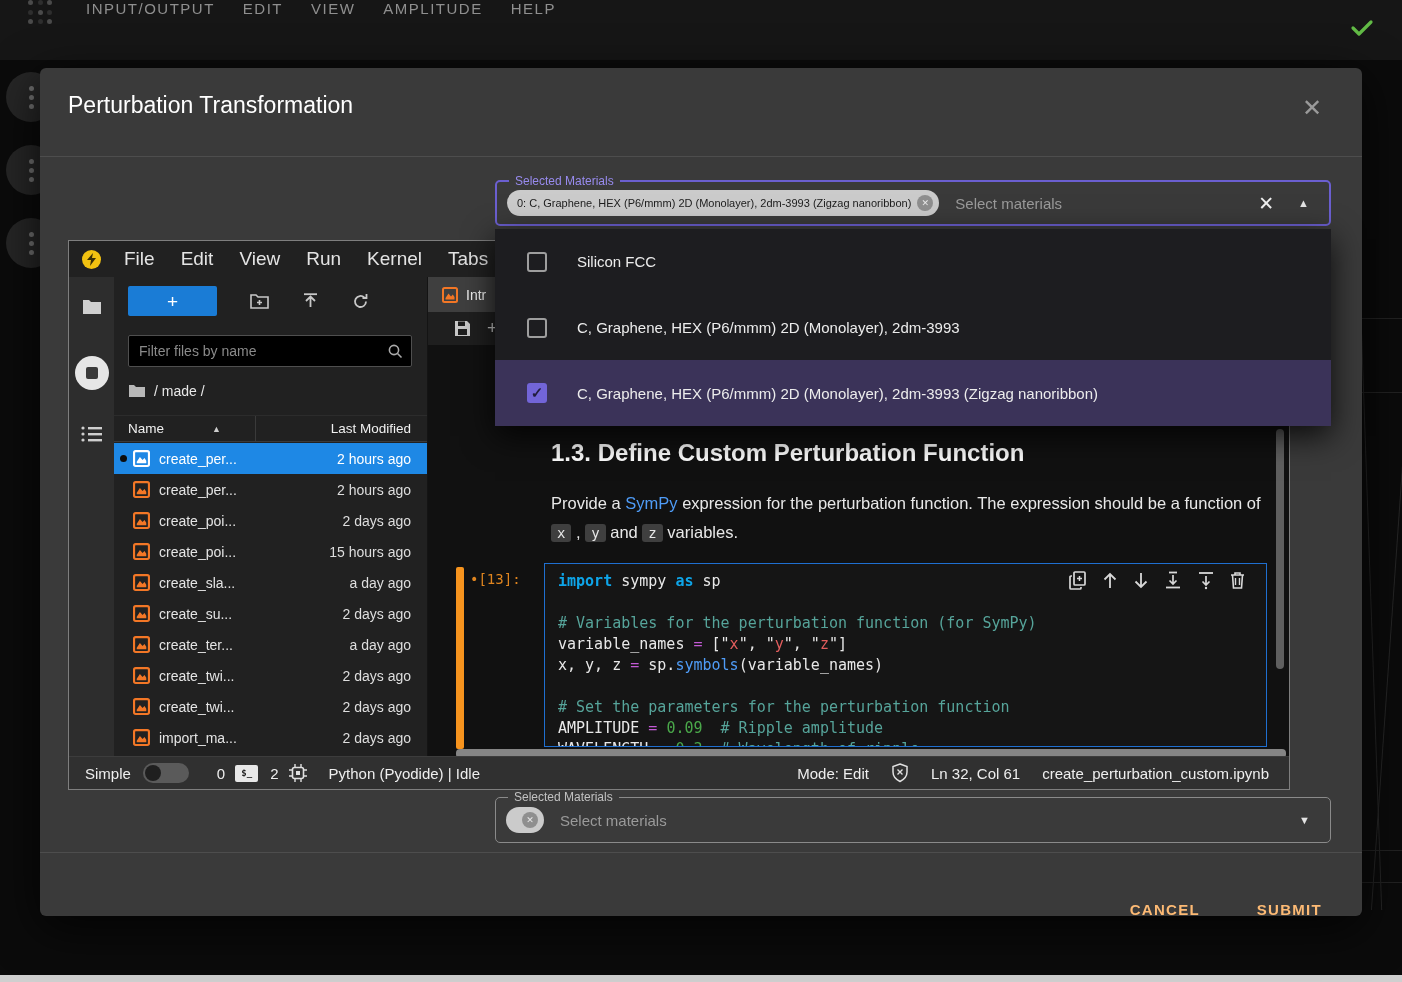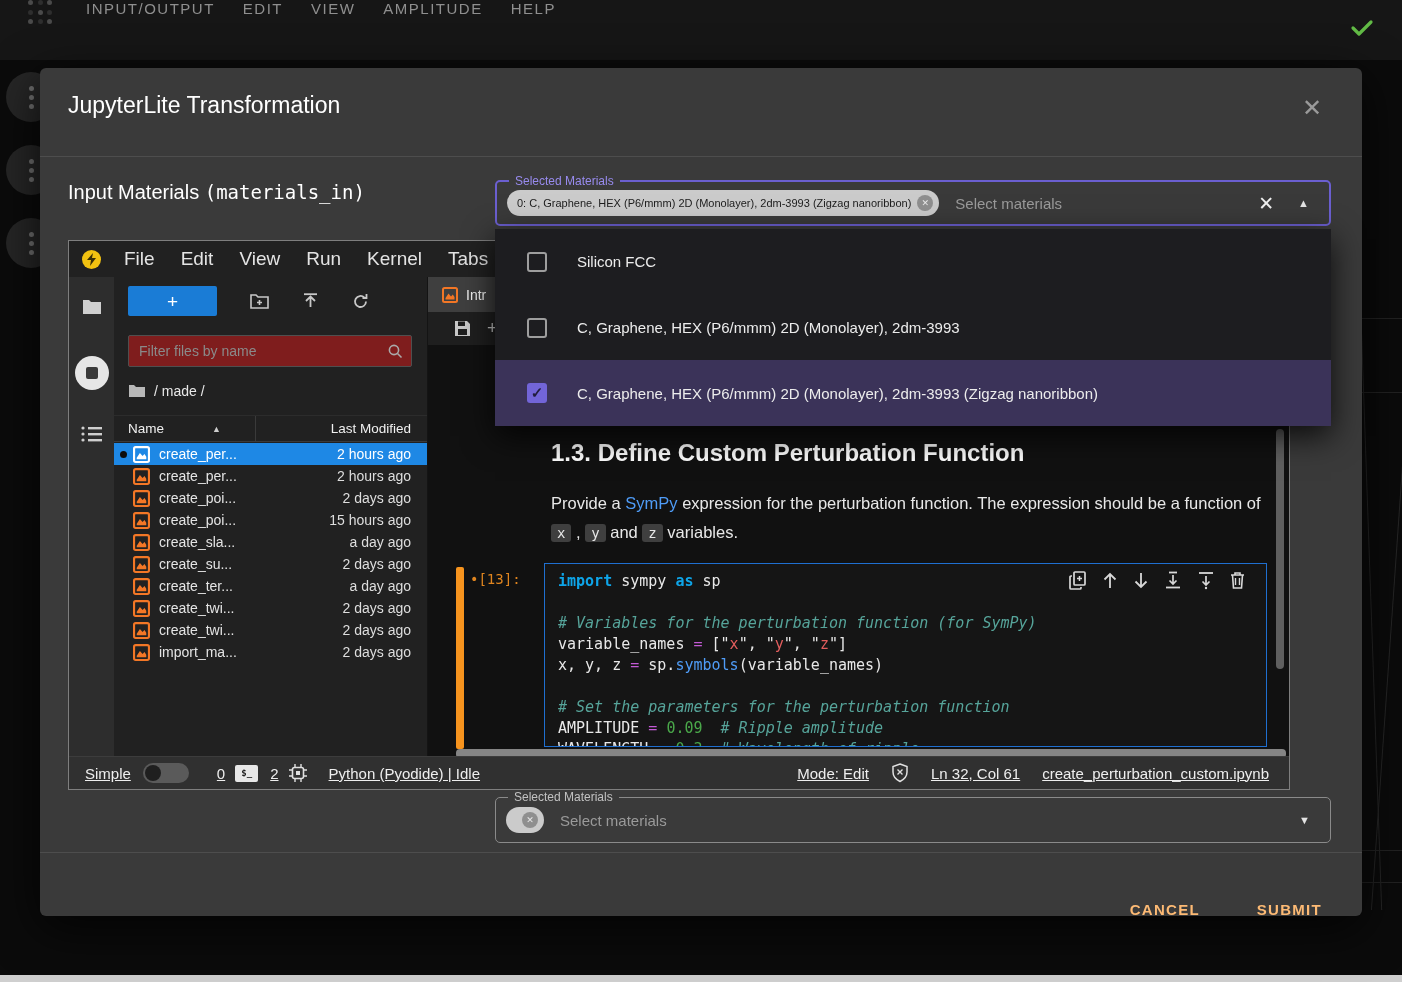--- a/index.html
+++ b/index.html
@@ -58,32 +58,32 @@
   .jl-logo { width:19px; height:19px; border-radius:50%; background:#f2c211; margin-left:13px; position:relative; flex:none; }
   .jl-logo svg { position:absolute; left:4px; top:3px; }
   .jl-menu { display:flex; margin-left:10px; overflow:hidden; white-space:nowrap; }
   .jl-menu .menu-item { padding:0 13px; color:#e4e4e4; font-size:19px; cursor:pointer; }
   .jl-activity { position:absolute; left:0; top:36px; bottom:33px; width:45px; background:#2d2d2d; display:flex; flex-direction:column; align-items:center; }
   .act-icon { margin-top:22px; cursor:pointer; }
   .jl-browser { position:absolute; left:45px; top:36px; bottom:33px; width:314px; background:#212121; border-right:1px solid #141414; }
   .fb-toolbar { position:absolute; left:0; top:8px; height:32px; width:100%; display:flex; align-items:center; }
   .btn-new { width:89px; height:30px; margin-left:14px; background:#1a7cd6; border:none; border-radius:2px; color:#fff; font-size:19px; cursor:pointer; line-height:1; }
   .fb-icon { margin-left:33px; color:#c8c8c8; cursor:pointer; display:flex; }
-  .fb-filter { position:absolute; left:14px; top:58px; width:284px; height:32px; background:#7f1d1d; border:1px solid #4f4f4f; border-radius:2px; display:flex; align-items:center; }
+  .fb-filter { position:absolute; left:14px; top:58px; width:284px; height:32px; background:#000000; border:1px solid #4f4f4f; border-radius:2px; display:flex; align-items:center; }
   .fb-filter input { flex:1; background:transparent; border:none; outline:none; color:#cfcfcf; font-size:14px; padding-left:10px; font-family:"Liberation Sans",sans-serif; }
   .fb-filter input::placeholder { color:#8a8a8a; }
   .fb-filter .mag { margin-right:8px; display:flex; }
   .fb-crumb { position:absolute; left:14px; top:100px; height:28px; display:flex; align-items:center; color:#e8e8e8; font-size:14px; font-weight:normal; }
   .fb-crumb svg { margin-right:8px; }
   .fb-header { position:absolute; left:0; top:138px; width:100%; height:27px; display:flex; align-items:center; color:#f0f0f0; font-size:13.5px; border-bottom:1px solid #3a3a3a; border-top:1px solid #2c2c2c; }
   .fb-header .col-name { padding-left:14px; width:142px; border-right:1px solid #3a3a3a; height:100%; display:flex; align-items:center; cursor:pointer; }
   .fb-header .sort-caret { margin-left:48px; font-size:9px; color:#cdcdcd; }
   .fb-header .col-mod { flex:1; text-align:right; padding-right:16px; cursor:pointer; }
   .fb-rows { position:absolute; left:0; top:166px; width:100%; bottom:0; overflow:hidden; }
-  .file-row { height:22px; display:flex; align-items:center; color:#e4e4e4; font-size:14px; position:relative; cursor:pointer;justify-content:space-between; }
+  .file-row { height:31px; display:flex; align-items:center; color:#e4e4e4; font-size:14px; position:relative; cursor:pointer;justify-content:space-between; }
   .file-row.selected { background:#1e88e5; color:#fff; }
   .file-row .dot { position:absolute; left:6px; width:7px; height:7px; border-radius:50%; background:#0d0d0d; }
   .file-row .fico { margin-left:19px; display:flex; flex:none; }
   .file-row .fname { margin-left:9px; white-space:nowrap; }
   .file-row .ftime { margin-left:auto; padding-right:16px; color:#dedede; }
   .file-row.selected .ftime { color:#fff; }
 
   .jl-notebook { position:absolute; left:359px; top:36px; right:0; bottom:33px; background:#111; }
   .nb-tabbar { position:absolute; left:0; top:0; width:100%; height:35px; background:#262626; }
   .nb-tab { position:absolute; left:0; top:0; width:150px; height:35px; background:#3f3f3f; display:flex; align-items:center; padding-left:14px; color:#f0f0f0; font-size:14px; cursor:pointer; }
@@ -93,32 +93,32 @@
   .nb-content { position:absolute; left:0; top:68px; width:100%; bottom:0; background:#111; overflow:hidden; }
   .nb-heading { position:absolute; left:123px; top:94px; font-size:24px; font-weight:bold; color:#fff; }
   .nb-para { position:absolute; left:123px; top:144px; width:710px; font-size:16.5px; line-height:29px; color:#e8e8e8; }
   .nb-para a { color:#4f9cf7; text-decoration:none; cursor:pointer; }
   .nb-para code { font-family:"DejaVu Sans Mono",monospace; font-size:14px; background:#3f3f3f; padding:1px 6px; border-radius:3px; }
   .collapser { position:absolute; left:28px; top:222px; width:8px; height:182px; background:#f7941e; border-radius:2px; cursor:pointer; }
   .prompt { position:absolute; left:42px; top:226px; font-size:14px; color:#e0851f; }
   .editor { position:absolute; left:116px; top:218px; width:723px; height:184px; background:#151515; border:1.5px solid #1f6fd0; overflow:hidden; cursor:text; }
   .code { padding:7px 0 0 13px; font-family:"DejaVu Sans Mono",monospace; font-size:15px; line-height:21px; white-space:pre; }
   .tok-kw { color:#0ea5e9; font-weight:bold; }
-  .tok-c  { color:#56a49a; font-style:italic; }
+  .tok-c  { color:#56a49a; }
   .tok-s  { color:#e25d5d; }
   .tok-n  { color:#4aa84a; }
   .tok-o  { color:#c45ad6; }
   .tok-f  { color:#4f9cf7; }
   .tok-p  { color:#e8e8e8; }
   .cell-toolbar { position:absolute; top:226px; right:44px; display:flex; gap:15px; color:#d8d8d8; }
   .cell-toolbar .ct-icon { cursor:pointer; display:flex; }
   .hscroll { position:absolute; left:28px; top:404px; width:830px; height:9px; background:#858585; border-radius:4px; cursor:pointer; }
   .vscroll { position:absolute; right:5px; top:84px; width:8px; height:240px; background:#5f5f5f; border-radius:4px; cursor:pointer; }
 
-  .jl-status { position:absolute; left:0; bottom:0; width:100%; height:33px; background:#303030; border-top:1px solid #3c3c3c; display:flex; align-items:center; color:#eee; font-size:15px; padding:0 16px;text-decoration:underline; }
+  .jl-status { position:absolute; left:0; bottom:0; width:100%; height:33px; background:#303030; border-top:1px solid #3c3c3c; display:flex; align-items:center; color:#eee; font-size:15px; padding:0 16px; }
   .toggle { width:46px; height:20px; border-radius:10px; background:#5a5a5a; margin-left:12px; position:relative; cursor:pointer; }
   .toggle .knob { position:absolute; left:2px; top:2px; width:16px; height:16px; border-radius:50%; background:#1f1f1f; }
   .term-badge { width:23px; height:17px; background:#e8e8e8; border-radius:2px; color:#222; font-size:9px; font-weight:bold; display:flex; align-items:center; justify-content:center; font-family:"DejaVu Sans Mono",monospace; }
   .st-right { margin-left:auto; display:flex; align-items:center; gap:22px; padding-right:4px; }
 
   
   .text-btn { position:absolute; top:825px; background:none; border:none; color:#fdba74; font-size:15px; font-weight:bold; letter-spacing:1.3px; cursor:pointer; padding:8px 10px; font-family:"Liberation Sans",sans-serif; }
 </style>
 </head>
 <body>
@@ -167,27 +167,24 @@
   <div class="diag" style="left:34px; top:-40px; height:700px; transform:rotate(4deg);"></div>
   <div class="diag" style="left:10px; top:-20px; height:680px; transform:rotate(-2deg);"></div>
   <div class="horz" style="top:48px"></div>
   <div class="horz" style="top:122px"></div>
   <div class="horz" style="top:580px"></div>
   <div class="horz" style="top:612px"></div>
 </div>
 <div class="bottom-strip"></div>
 
 <div class="dialog">
-  <div class="dlg-title">JupyterLite Transformation</div>
+  <div class="dlg-title">Perturbation Transformation</div>
   <div class="dlg-close">✕</div>
   <div class="hr" style="top:88px"></div>
 
-  <div class="sec-label" style="top:113px">
-    <span>Input Materials </span><span class="mono">(materials_in)</span>
-  </div>
 
   <div class="mat-field focused" style="top:112px">
     <span class="legend purple">Selected Materials</span>
     <span class="chip">
       <span>0: C, Graphene, HEX (P6/mmm) 2D (Monolayer), 2dm-3993 (Zigzag nanoribbon)</span>
       <span class="chip-del">✕</span>
     </span>
     <span class="sel-placeholder">Select materials</span>
     <span class="field-actions">
       <span class="clear-x">✕</span>

